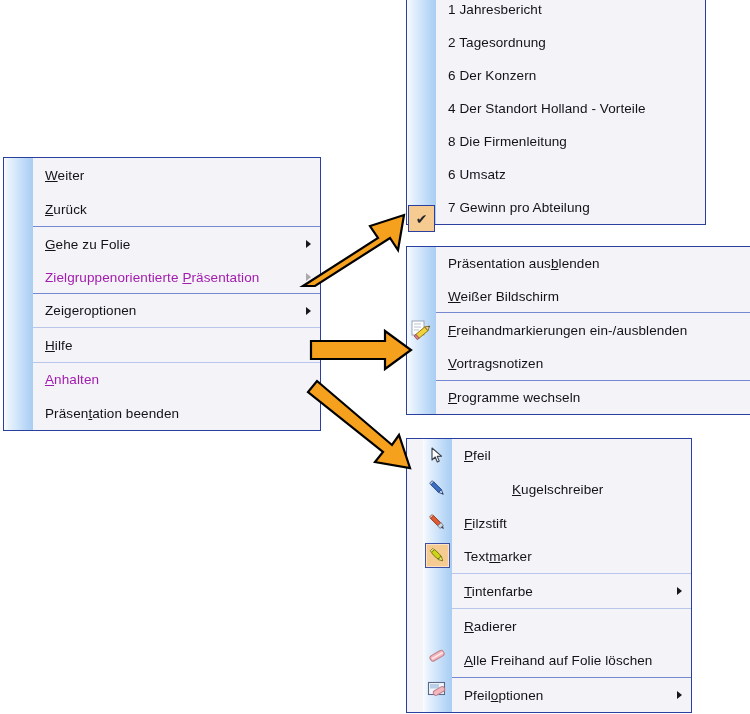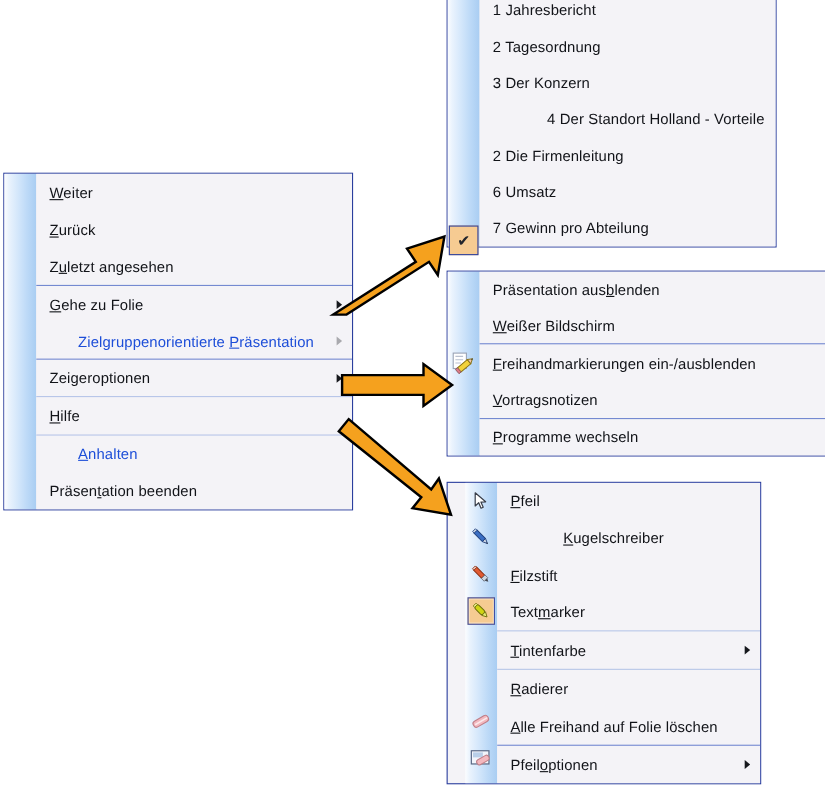--- a/index.html
+++ b/index.html
@@ -50,21 +50,21 @@
     display: flex;
     align-items: center;
     height: 33px;
     padding-left: 12px;
     padding-right: 10px;
     font-size: 13.5px;
     color: #111318;
     letter-spacing: 0.1px;
     white-space: nowrap;
   }
-  .mi.disabled { color: #1d4ed8; margin-left: 26px; }
+  .mi.disabled { color: #a21caf; }
   .mi .lbl { display: inline-block; }
   .mi .u { text-decoration: underline; }
 
   .sep {
     height: 1px;
     margin: 0;
     background: #4a66c4;
     opacity: .75;
   }
   .sep.light {
@@ -145,27 +145,27 @@
     </div>
   </div>
   <div class="menu-items">
     <div class="mi" style="height:33px;">
       <span class="lbl">1 Jahresbericht</span>
     </div>
     <div class="mi" style="height:33px;">
       <span class="lbl">2 Tagesordnung</span>
     </div>
     <div class="mi" style="height:33px;">
-      <span class="lbl">3 Der Konzern</span>
-    </div>
-    <div class="mi" style="height:33px;justify-content:flex-end;">
+      <span class="lbl">6 Der Konzern</span>
+    </div>
+    <div class="mi" style="height:33px;">
       <span class="lbl">4 Der Standort Holland - Vorteile</span>
     </div>
     <div class="mi" style="height:33px;">
-      <span class="lbl">2 Die Firmenleitung</span>
+      <span class="lbl">8 Die Firmenleitung</span>
     </div>
     <div class="mi" style="height:33px;">
       <span class="lbl">6 Umsatz</span>
     </div>
     <div class="mi" style="height:33px;">
       <span class="lbl">7 Gewinn pro Abteilung</span>
     </div>
   </div>
 </div>
 
@@ -305,23 +305,20 @@
 
 <div class="menu" id="menu-main">
   <div class="menu-gutter"></div>
   <div class="menu-items">
 
     <div class="mi" style="height:34px;">
       <span class="lbl"><span class="u">W</span>eiter</span>
     </div>
     <div class="mi" style="height:34px;">
       <span class="lbl"><span class="u">Z</span>urück</span>
-    </div>
-    <div class="mi" style="height:33px;">
-      <span class="lbl">Z<span class="u">u</span>letzt angesehen</span>
     </div>
     <div class="sep"></div>
 
     <div class="mi" style="height:34px;">
       <span class="lbl"><span class="u">G</span>ehe zu Folie</span>
       <span class="submenu-arrow"></span>
     </div>
     <div class="mi disabled" style="height:32px;">
       <span class="lbl">Zielgruppenorientierte <span class="u">P</span>räsentation</span>
       <span class="submenu-arrow"></span>

